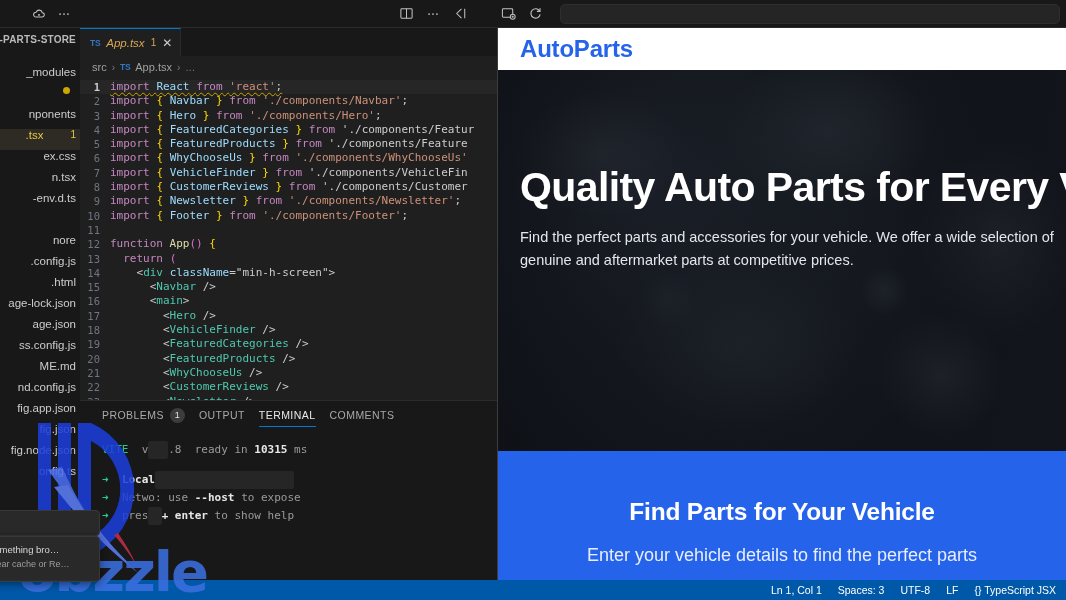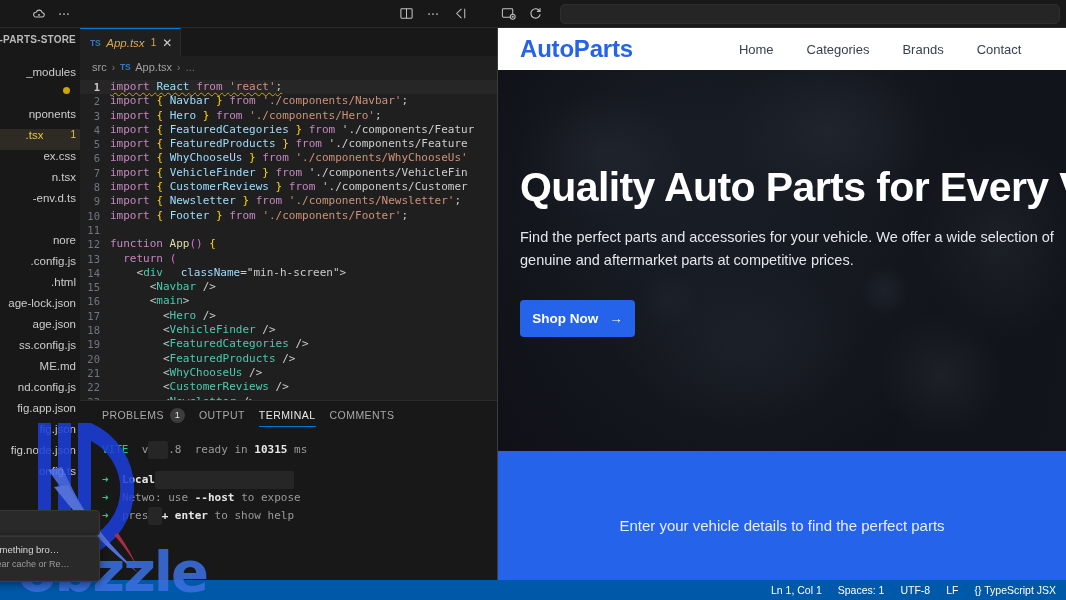--- a/index.html
+++ b/index.html
@@ -114,21 +114,21 @@
   .ltxt { flex: 1; color: #cccccc; }
 
   
   .kw   { color: #c586c0; }
   .id   { color: #9cdcfe; }
   .str  { color: #ce9178; }
   .brc  { color: #ffd700; }
   .brc2 { color: #da70d6; }
   .fn   { color: #dcdcaa; }
   .tag  { color: #4ec9b0; }
-  .attr { color: #9cdcfe; margin-left: 11px; }
+  .attr { color: #9cdcfe; }
 
   .squiggle {
     text-decoration: underline wavy #cca700;
     text-underline-offset: 2px;
     text-decoration-thickness: 1px;
   }
 
   
   .minimap {
     width: 46px; flex: 0 0 46px; background: #1f1f1f; position: relative; overflow: hidden;
@@ -232,21 +232,21 @@
     margin-top: 29px; width: 115px; height: 37px; background: #2563eb; color: #fff;
     font-size: 13.5px; font-weight: 700; border-radius: 4px;
     display: inline-flex; align-items: center; justify-content: center; gap: 11px;
   }
 
   .pv-finder {
     background: #2563eb; height: 190px; text-align: center; padding-top: 47px;
     position: relative;
   }
   .pv-f-title { font-size: 24.5px; font-weight: 700; color: #fff; letter-spacing: -.2px; }
-  .pv-f-sub { margin-top: 19px; font-size: 15px; color: #e8eeff; }
+  .pv-f-sub { margin-top: 19px; font-size: 18px; color: #e8eeff; }
 
   
   .watermark {
     position: absolute; left: 18px; bottom: 0px; width: 250px; height: 185px;
     pointer-events: none; opacity: .92;
   }
   .wm-bottom-text {
     position: absolute; left: 0px; bottom: -4px;
     font-size: 56px; font-weight: 800; color: #3c6fe0;
     letter-spacing: -2px; opacity: .95;
@@ -488,51 +488,42 @@
             <div class="term-line"><span class="t-green">➜</span><span>  </span><span class="t-bold">Local</span><span class="t-redact">&nbsp;&nbsp;&nbsp;&nbsp;&nbsp;&nbsp;&nbsp;&nbsp;&nbsp;&nbsp;&nbsp;&nbsp;&nbsp;&nbsp;&nbsp;&nbsp;&nbsp;&nbsp;&nbsp;&nbsp;&nbsp;</span></div>
             <div class="term-line"><span class="t-green">➜</span><span>  </span><span class="t-dim">Netwo</span><span class="t-dim">: use</span><span> </span><span class="t-bold">--host</span><span> </span><span class="t-dim">to expose</span></div>
             <div class="term-line"><span class="t-green">➜</span><span>  </span><span class="t-dim">pres</span><span class="t-redact">&nbsp;&nbsp;</span><span class="t-bold">+ enter</span><span> </span><span class="t-dim">to show help</span></div>
           </div>
         </div>
       </div>
     </div>
 
     <div class="statusbar">
       <span class="sb-item">Ln 1, Col 1</span>
-      <span class="sb-item">Spaces: 1</span>
+      <span class="sb-item">Spaces: 3</span>
       <span class="sb-item">UTF-8</span>
       <span class="sb-item">LF</span>
       <span class="sb-item">{} TypeScript JSX</span>
     </div>
   </div>
 
   <div class="preview">
     <div class="pv-navbar">
       <div class="pv-logo">AutoParts</div>
-      <div class="pv-links">
-        <span>Home</span>
-        <span>Categories</span>
-        <span>Brands</span>
-        <span>Contact</span>
-      </div>
     </div>
 
     <div class="pv-hero">
       <div class="pv-hero-inner">
         <div class="pv-h1">Quality Auto Parts for Every Veh</div>
         <div class="pv-sub">Find the perfect parts and accessories for your vehicle. We offer a wide selection of
 genuine and aftermarket parts at competitive prices.</div>
-        <div class="pv-btn">
-          <span>Shop Now</span>
-          <span>→</span>
-        </div>
       </div>
     </div>
 
     <div class="pv-finder">
+      <div class="pv-f-title">Find Parts for Your Vehicle</div>
       <div class="pv-f-sub">Enter your vehicle details to find the perfect parts</div>
 
     </div>
   </div>
 
   <div class="watermark">
     <svg width="250" height="185" viewBox="0 0 250 185">
       <g opacity="0.95">
         <rect x="20" y="8" width="13" height="110" fill="#1d3fd8"></rect>
         <rect x="40" y="8" width="13" height="110" fill="#1d3fd8"></rect>

